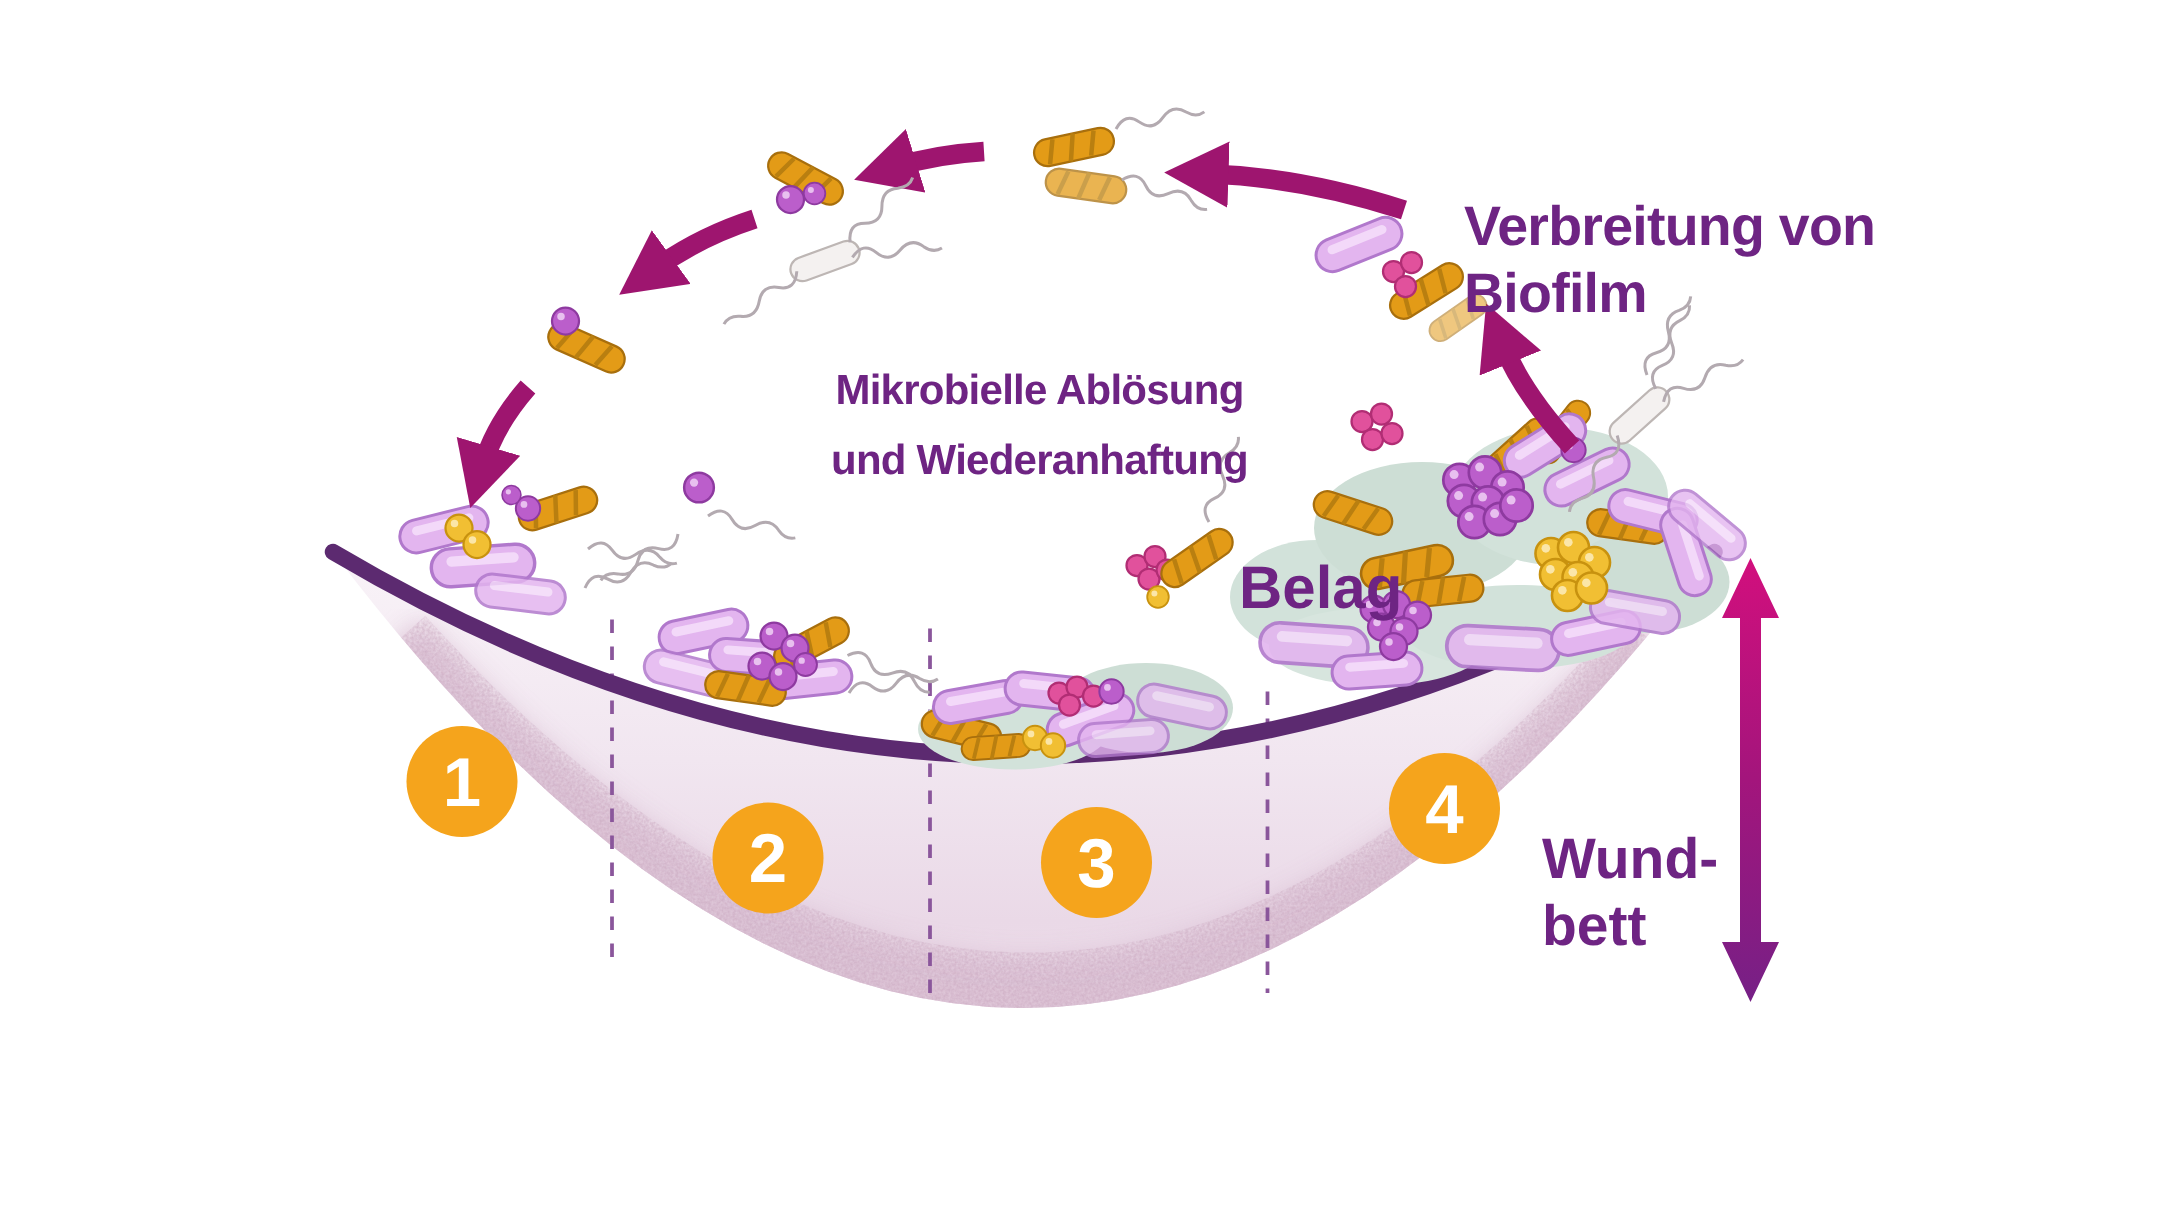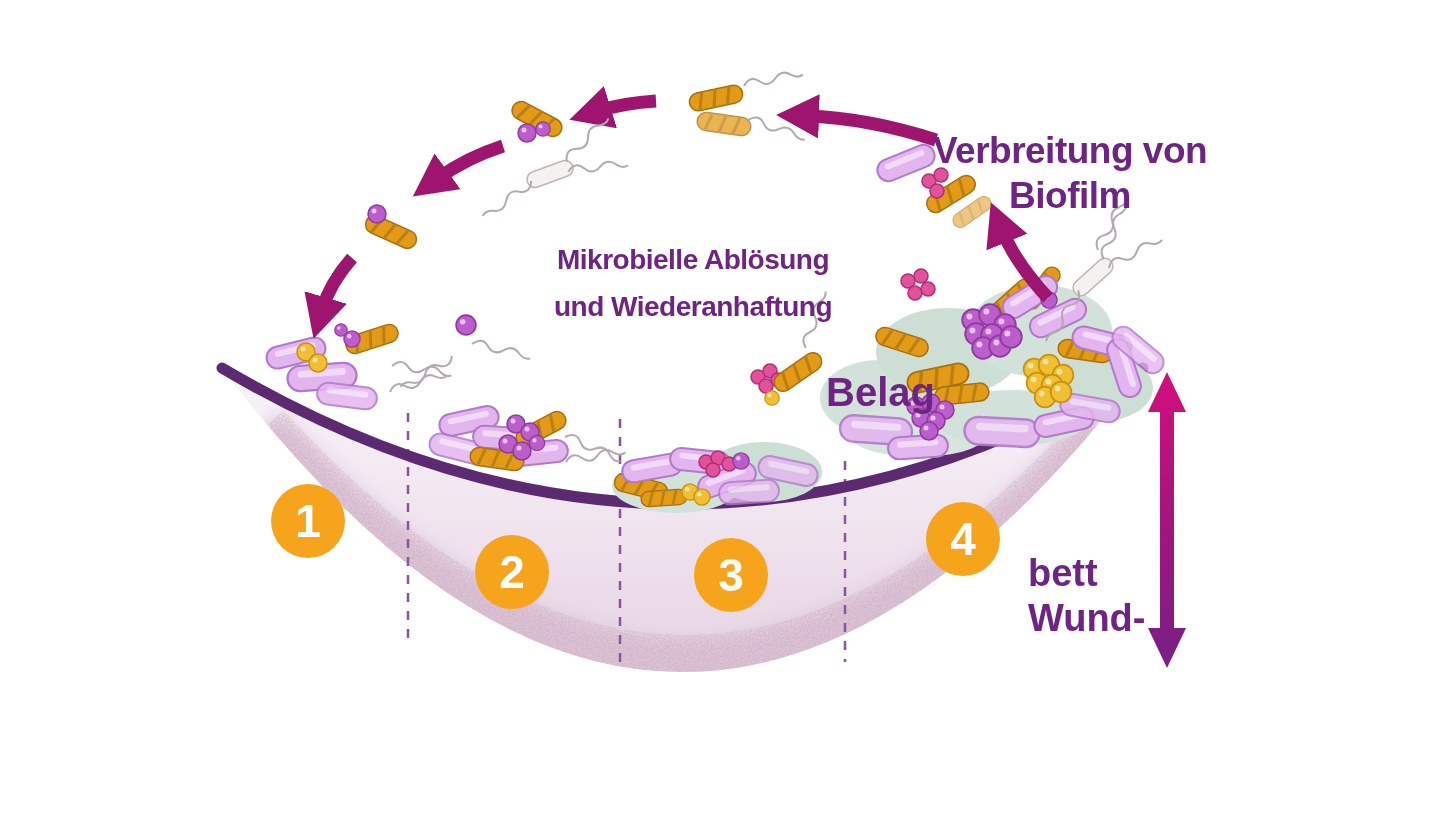--- a/index.html
+++ b/index.html
@@ -1,20 +1,20 @@
 <!DOCTYPE html>
 <html><head>
 <meta charset="utf-8">
 <style>
   html,body{margin:0;padding:0;background:#ffffff;}
   .canvas{position:relative;width:1451px;height:817px;background:#ffffff;overflow:hidden;
           font-family:"Liberation Sans",sans-serif;}
   .canvas svg{position:absolute;left:0;top:0;display:block;}
   .label{position:absolute;font-weight:bold;color:#6e2483;}
-  .lbl-spread{left:910px;top:128px;width:320px;text-align:center;font-size:37px;line-height:45px;letter-spacing:-0.5px;}
+  .lbl-spread{left:976px;top:128px;width:320px;text-align:left;font-size:37px;line-height:45px;letter-spacing:-0.5px;}
   .lbl-detach{left:430px;top:236px;width:526px;text-align:center;font-size:28px;line-height:47px;letter-spacing:-0.5px;}
   .lbl-belag{left:826px;top:370px;font-size:40px;}
   .lbl-wund{left:1028px;top:551px;font-size:38px;line-height:45px;}
   .stage{position:absolute;width:74px;height:74px;border-radius:50%;background:#f5a41c;color:#ffffff;
          display:flex;align-items:center;justify-content:center;font-size:46px;font-weight:bold;}
   .stage-1{left:271px;top:484px;}
   .stage-2{left:475px;top:535px;}
   .stage-3{left:694px;top:538px;}
   .stage-4{left:926px;top:502px;}
 </style>
@@ -253,22 +253,22 @@
 </div>
 
 <div class="label lbl-detach">
   <div>Mikrobielle Ablösung</div>
   <div>und Wiederanhaftung</div>
 </div>
 
 <div class="label lbl-belag">Belag</div>
 
 <div class="label lbl-wund">
+  <div>Wund-</div>
   <div>bett</div>
-  <div>Wund-</div>
 </div>
 
 <div class="stage stage-1">
   <span>1</span>
 </div>
 <div class="stage stage-2">
   <span>2</span>
 </div>
 <div class="stage stage-3">
   <span>3</span>

